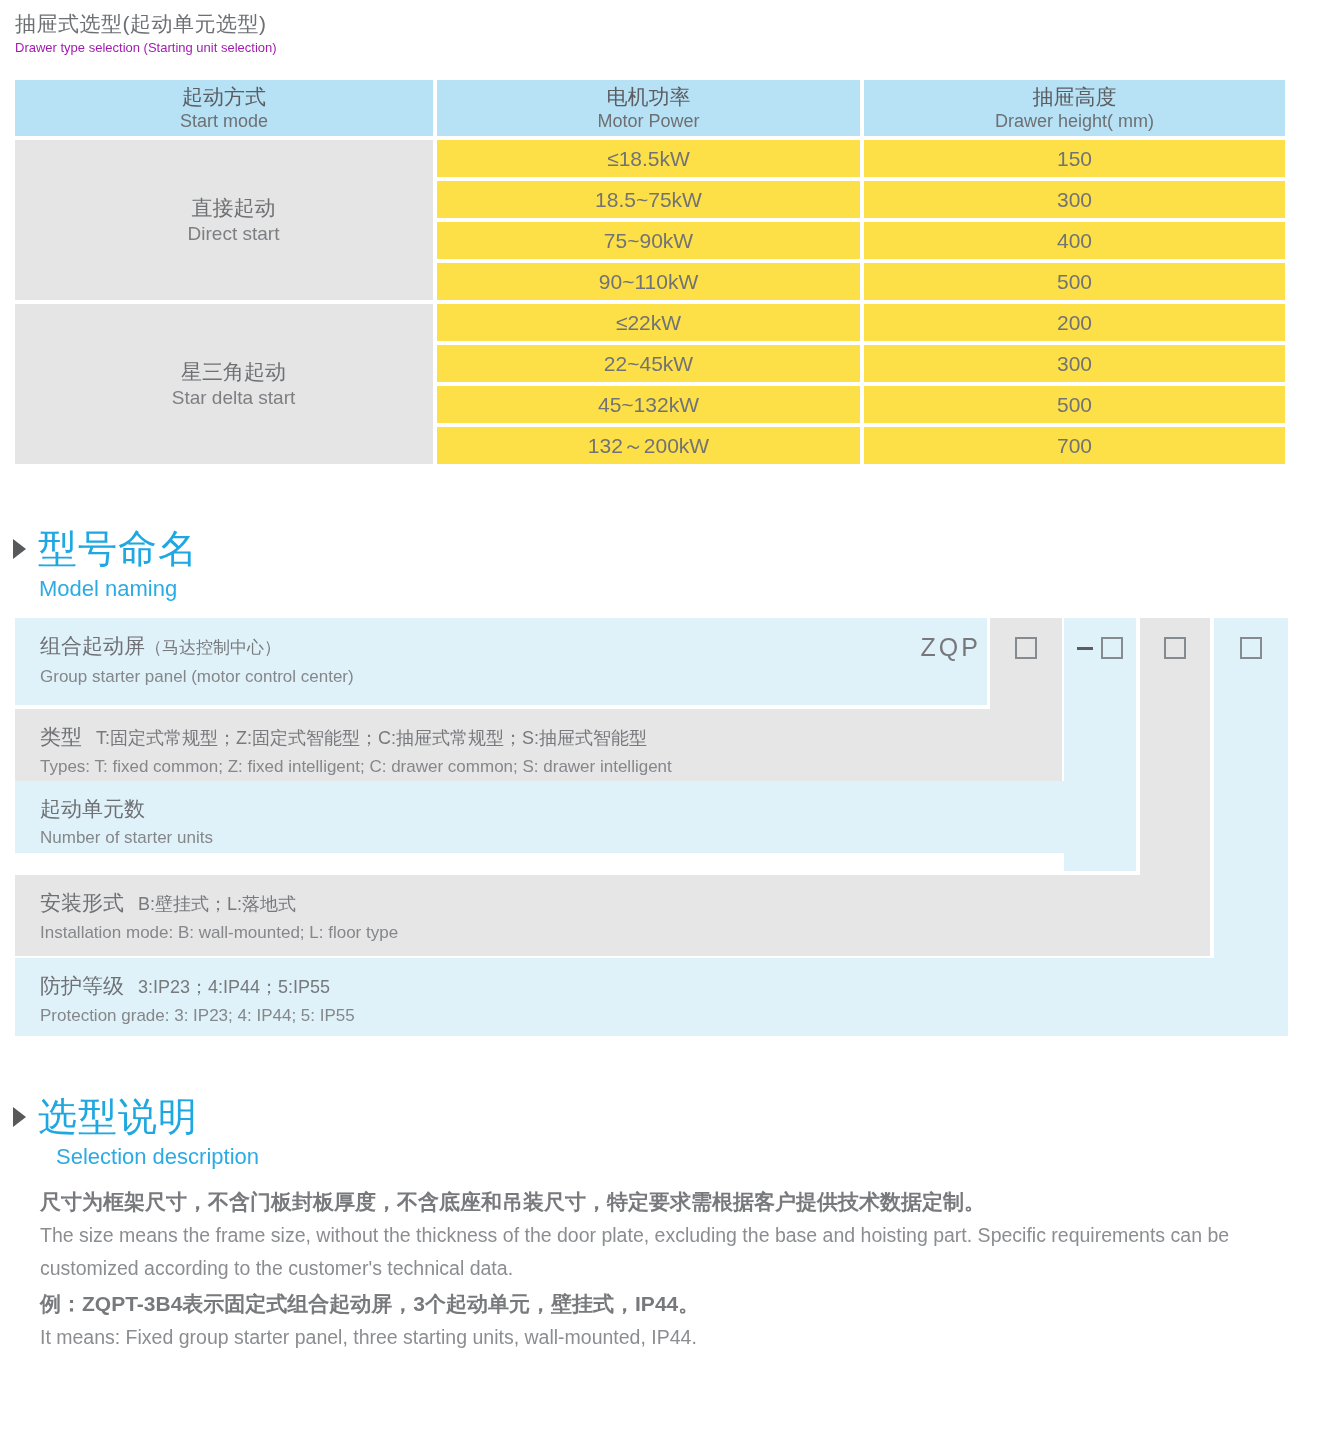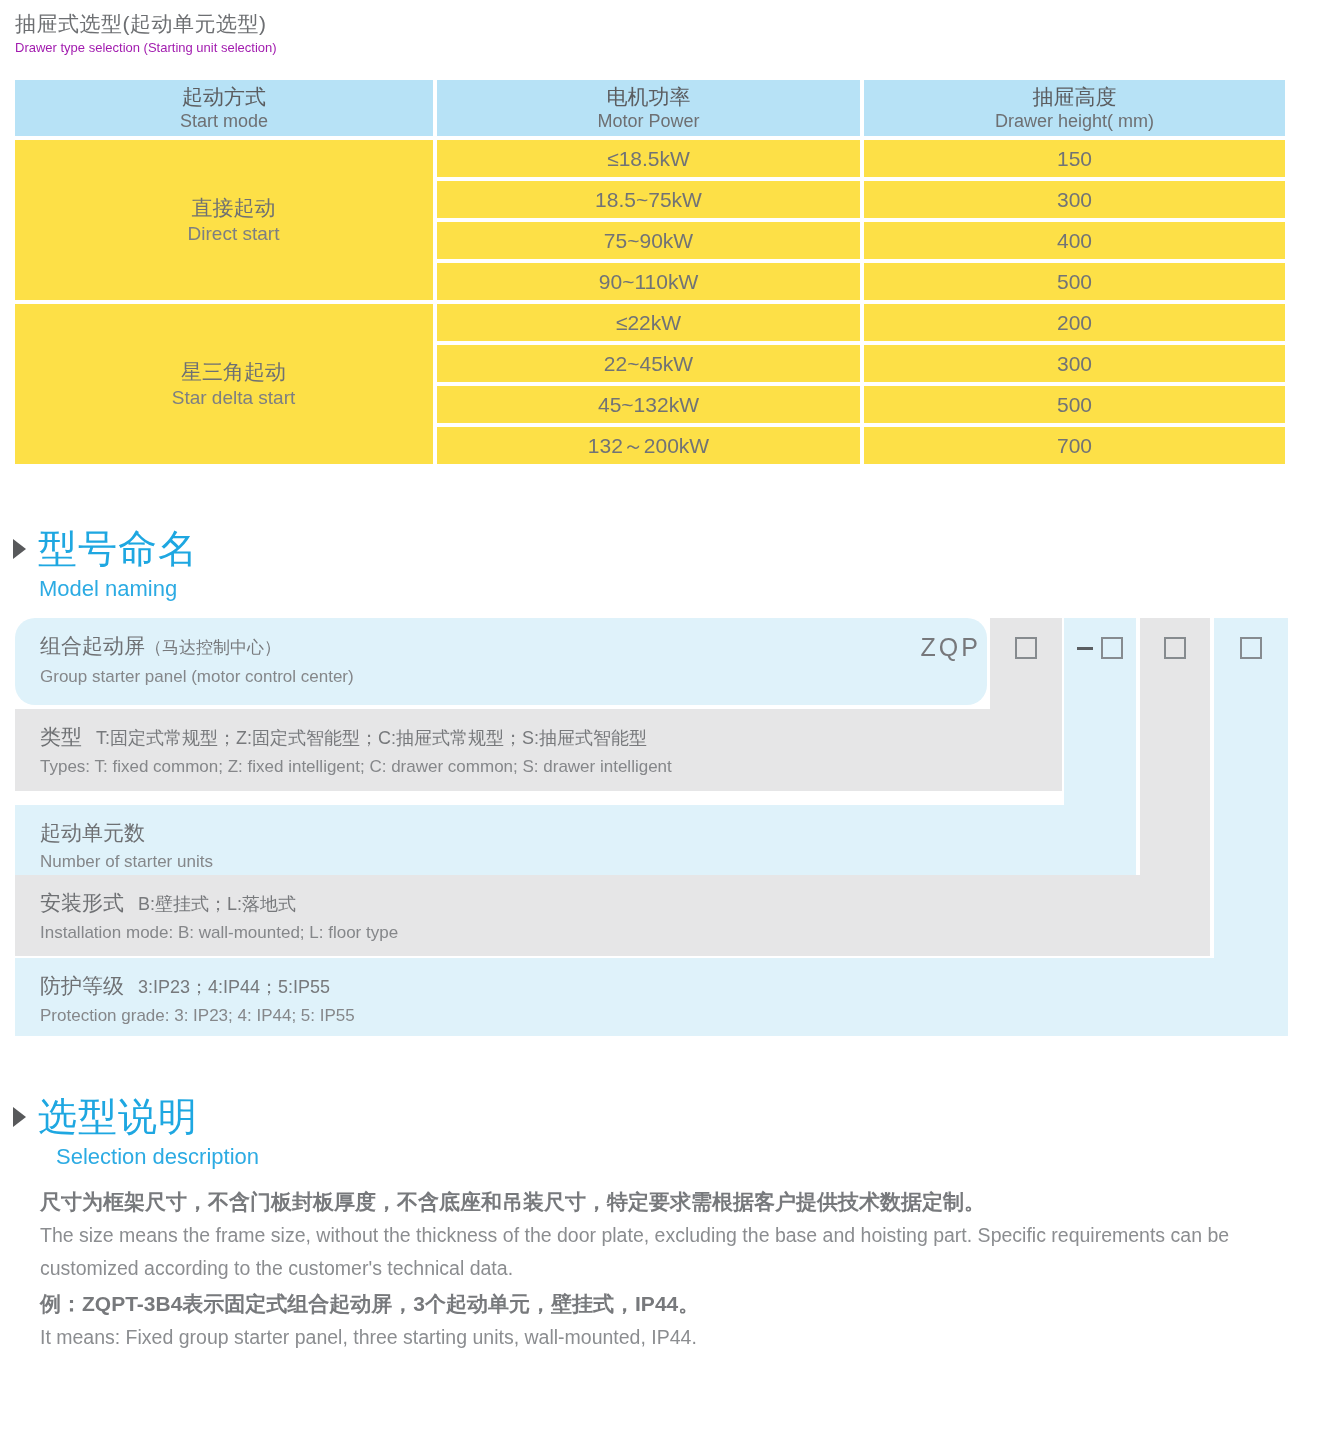--- a/index.html
+++ b/index.html
@@ -13,21 +13,21 @@
 
   
   .tbl{position:absolute;left:15px;top:80px;display:grid;
        grid-template-columns:418px 423px 421px;
        grid-template-rows:56px repeat(8,37px);gap:4px;}
   .th{background:#b7e2f6;display:flex;flex-direction:column;align-items:center;justify-content:center;text-align:center;}
   .th .zh{font-size:21px;color:#5b5d60;line-height:26px;}
   .th .en{font-size:18px;color:#6e7073;line-height:22px;}
   .td{background:#fde047;display:flex;align-items:center;justify-content:center;
       font-size:21px;color:#717376;}
-  .td-span{background:#fde047;display:flex;flex-direction:column;align-items:center;justify-content:center;text-align:center;padding-left:19px;}
+  .td-span{background:#e5e5e5;display:flex;flex-direction:column;align-items:center;justify-content:center;text-align:center;padding-left:19px;}
   .td-span .zh{font-size:21px;color:#6e7073;line-height:28px;}
   .td-span .en{font-size:19px;color:#7d7f82;line-height:24px;}
 
   
   .sec{position:absolute;left:13px;}
   .sec-row{display:flex;align-items:center;}
   .arrow{width:0;height:0;border-left:13px solid #58595b;border-top:10px solid transparent;
          border-bottom:10px solid transparent;margin-right:12px;flex:0 0 auto;}
   .sec-zh{font-size:39px;color:#1ea7e1;letter-spacing:1px;line-height:42px;}
   .sec-en{font-size:22px;color:#2cabe3;margin-top:6px;}
@@ -121,36 +121,36 @@
         <span class="code-box"></span>
       </span>
     </div>
     <div class="mn-col bg-gray" style="left:1125px;width:70px;height:335px;">
       <span class="code-box"></span>
     </div>
     <div class="mn-col bg-blue" style="left:1199px;width:74px;height:418px;">
       <span class="code-box"></span>
     </div>
 
-    <div class="mn-row bg-blue" style="top:0;height:87px;width:972px;border-radius:20px;">
+    <div class="mn-row bg-blue" style="top:0;height:87px;width:972px;">
       <div class="mn-zh">
         <span>组合起动屏</span><span class="sub">（马达控制中心）</span>
       </div>
       <div class="mn-en">Group starter panel (motor control center)</div>
       <div class="code-prefix">ZQP</div>
     </div>
 
     <div class="mn-row bg-gray" style="top:91px;height:82px;width:1047px;">
       <div class="mn-zh">
         <span>类型</span><span class="detail">T:固定式常规型；Z:固定式智能型；C:抽屉式常规型；S:抽屉式智能型</span>
       </div>
       <div class="mn-en">Types: T: fixed common; Z: fixed intelligent; C: drawer common; S: drawer intelligent</div>
     </div>
 
-    <div class="mn-row bg-blue" style="top:187px;height:89px;width:1121px;">
+    <div class="mn-row bg-blue" style="top:163px;height:72px;width:1121px;">
       <div class="mn-zh">
         <span>起动单元数</span>
       </div>
       <div class="mn-en">Number of starter units</div>
     </div>
 
     <div class="mn-row bg-gray" style="top:257px;height:81px;width:1195px;">
       <div class="mn-zh">
         <span>安装形式</span><span class="detail">B:壁挂式；L:落地式</span>
       </div>

